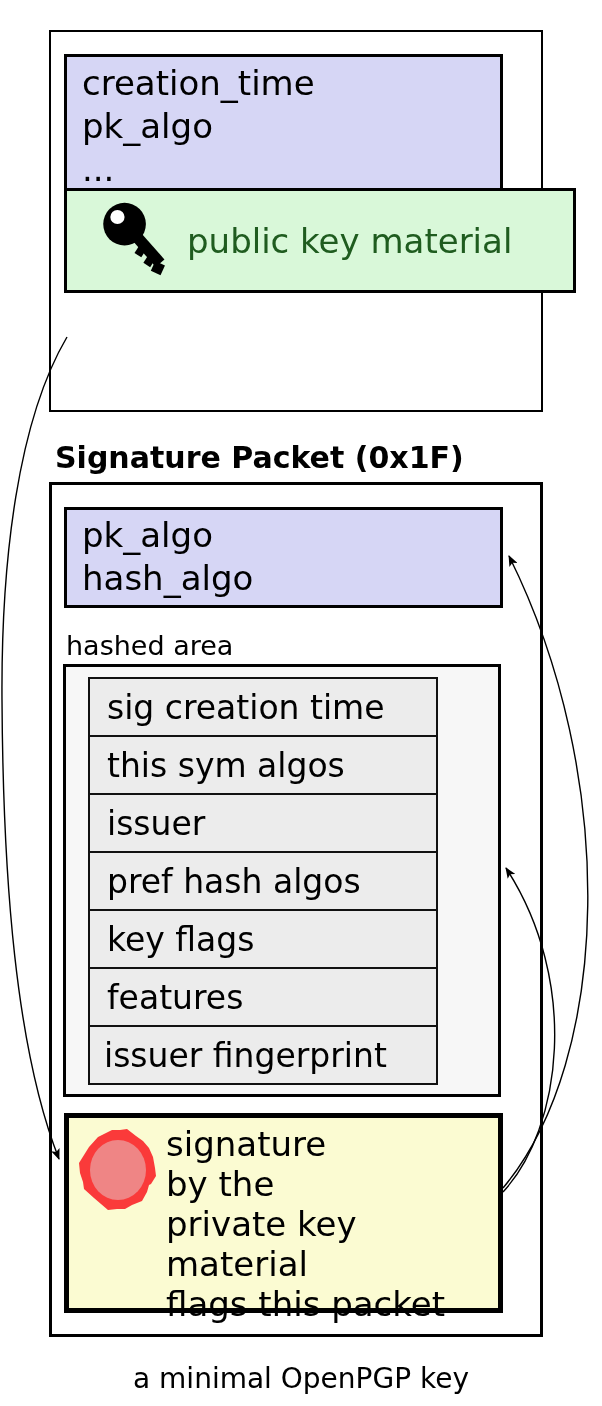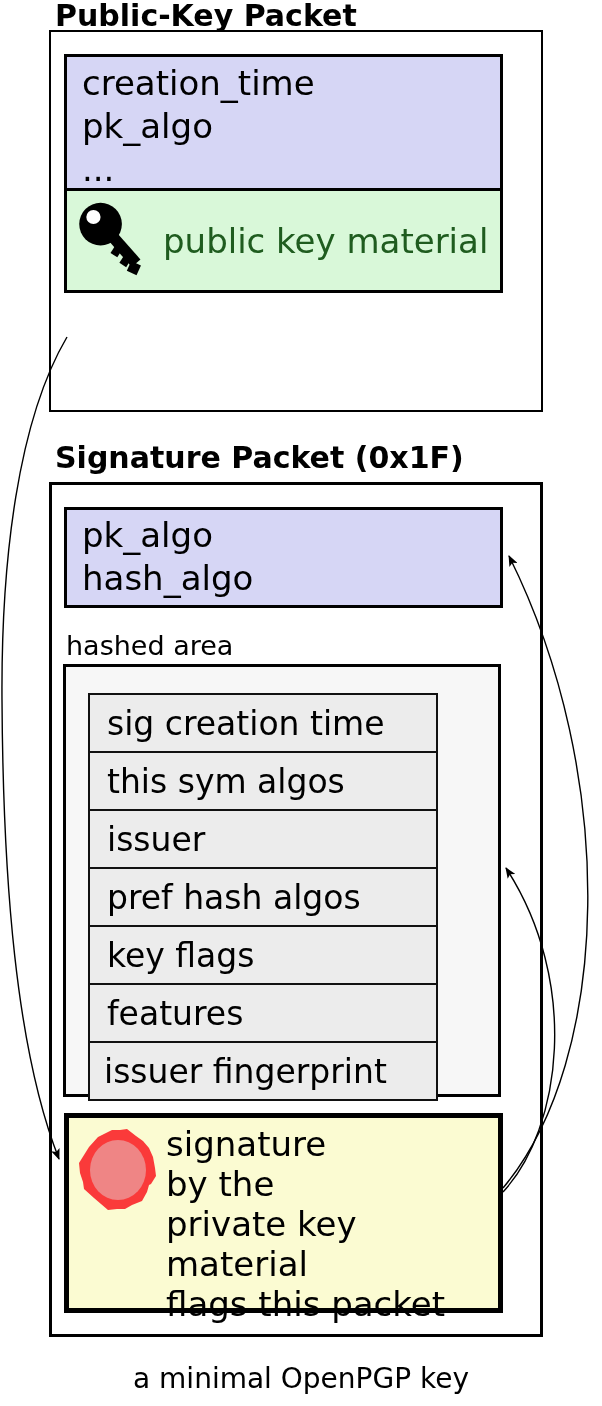--- a/index.html
+++ b/index.html
@@ -33,31 +33,30 @@
   .signature-box { background:var(--signature-bg,#fafad2); border:5px solid #000; }
   .sig-text { font-size:34px; line-height:40px; }
   .caption { width:602px; text-align:center; font-size:28px; }
   svg.arrows { position:absolute; left:0; top:0; pointer-events:none; }
 </style>
 </head>
 <body>
 
 <div class="canvas">
 
-  <div class="abs title" style="left:55px; top:0px;">Public-Key Packet</div>
 
   <div class="abs outer-box" style="left:49px; top:30px; width:494px; height:382px;"></div>
 
   <div class="abs fields-box" style="left:64px; top:54px; width:439px; height:153px;">
     <div>creation_time</div>
     <div>pk_algo</div>
     <div>...</div>
   </div>
 
-  <div class="abs material-box" style="left:64px; top:188px; width:439px; height:105px;">
+  <div class="abs material-box" style="left:64px; top:188px; width:512px; height:105px;padding-left:24px;">
     <svg width="72" height="80" viewBox="0 0 80 90" style="margin-left:10px;" aria-hidden="true">
       <circle cx="26" cy="26" r="24" fill="#000"></circle>
       <circle cx="18" cy="18" r="8" fill="#fff"></circle>
       <line x1="36" y1="36" x2="66" y2="70" stroke="#000" stroke-width="13"></line>
       <line x1="48" y1="50" x2="41" y2="61" stroke="#000" stroke-width="9"></line>
       <line x1="58" y1="61" x2="51" y2="72" stroke="#000" stroke-width="9"></line>
       <line x1="66" y1="70" x2="61" y2="81" stroke="#000" stroke-width="12"></line>
     </svg>
     <span class="label">public key material</span>
   </div>
@@ -68,21 +67,21 @@
 
   <div class="abs fields-box" style="left:64px; top:507px; width:439px; height:101px; padding-top:4px;">
     <div>pk_algo</div>
     <div>hash_algo</div>
   </div>
 
   <div class="abs hashed-label" style="left:66px; top:629px;">hashed area</div>
 
   <div class="abs hashed-box" style="left:63px; top:664px; width:438px; height:433px;"></div>
 
-  <div class="abs subpackets" style="left:88px; top:677px; width:350px;margin-top:16px;">
+  <div class="abs subpackets" style="left:88px; top:677px; width:350px;">
     <div class="subpacket-row">sig creation time</div>
     <div class="subpacket-row">this sym algos</div>
     <div class="subpacket-row">issuer</div>
     <div class="subpacket-row">pref hash algos</div>
     <div class="subpacket-row">key flags</div>
     <div class="subpacket-row">features</div>
     <div class="subpacket-row">issuer fingerprint</div>
   </div>
 
   <div class="abs signature-box" style="left:64px; top:1113px; width:439px; height:200px;padding-left:32px;">

